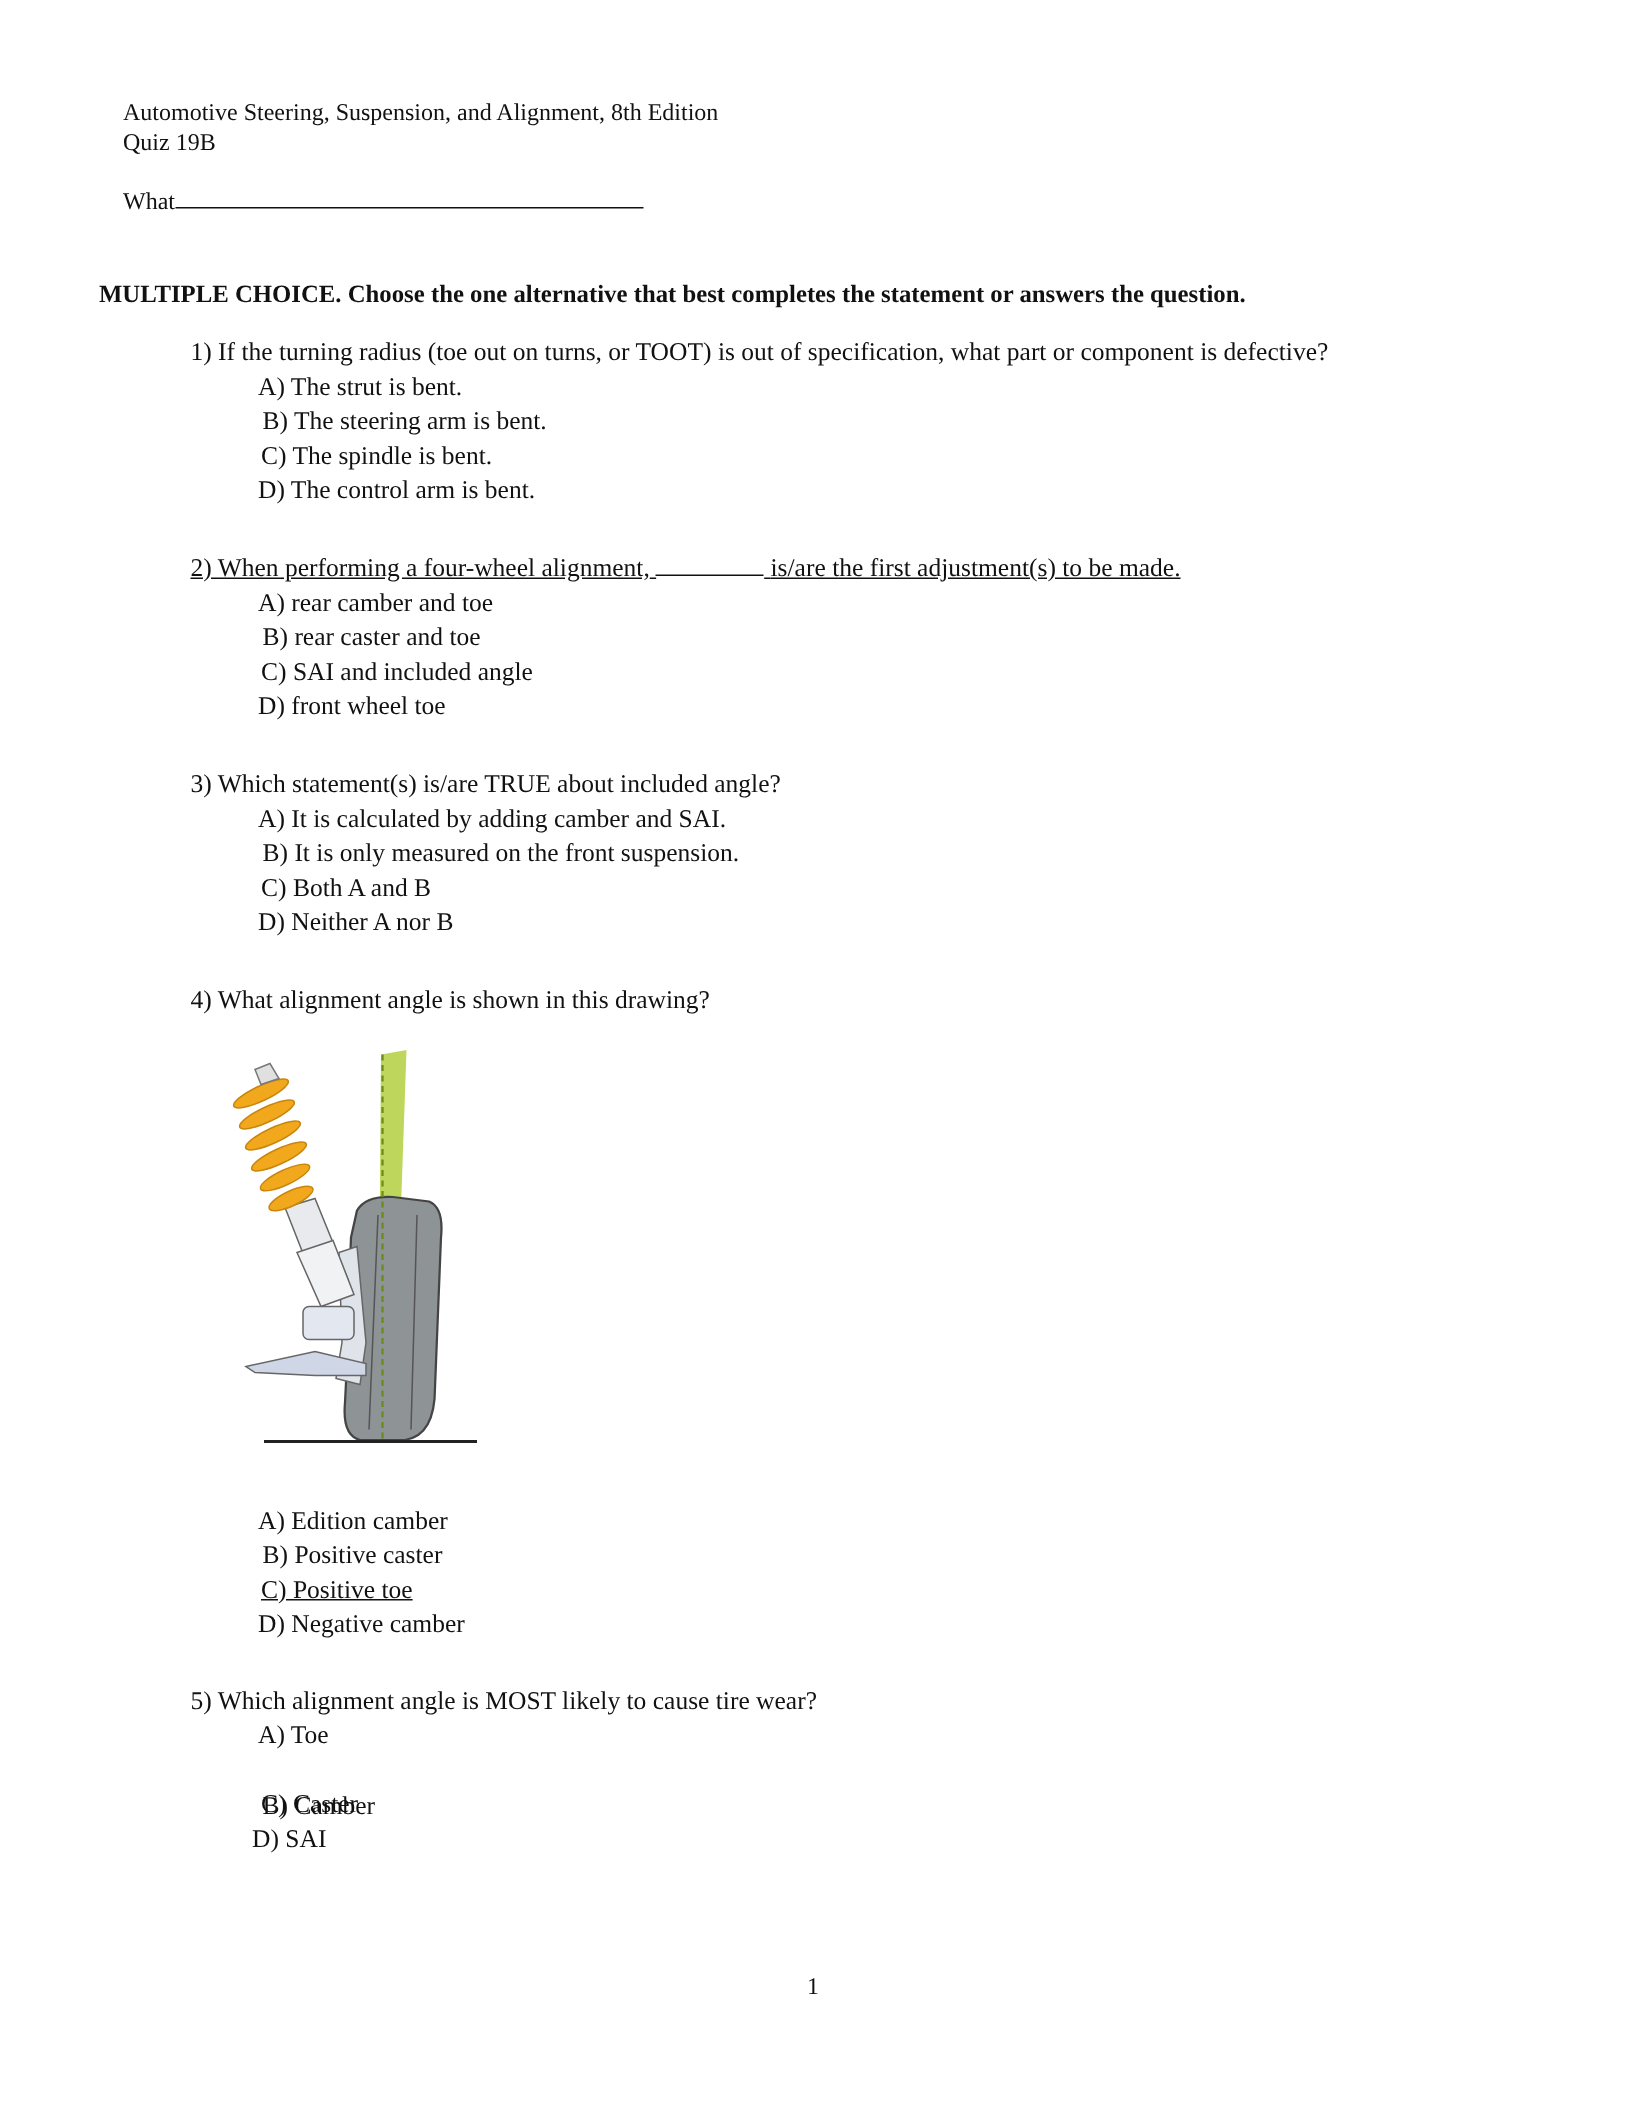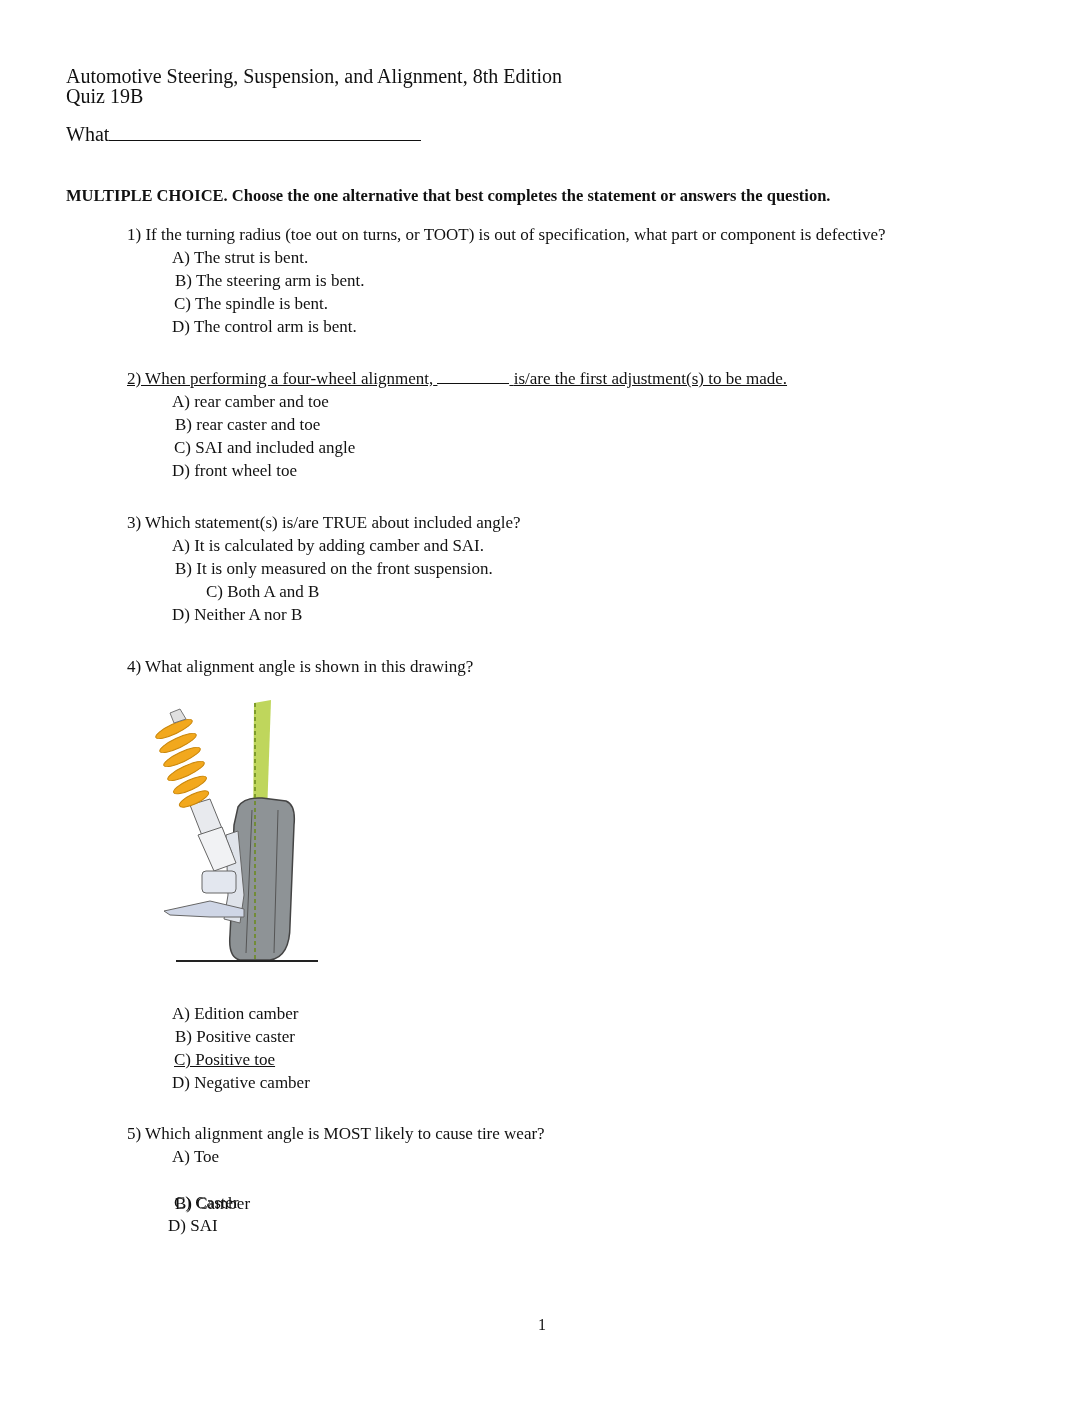--- a/index.html
+++ b/index.html
@@ -1,19 +1,19 @@
 <!DOCTYPE html>
 <html><head>
   <meta charset="utf-8">
   <style>
     html, body { margin: 0; padding: 0; background: #ffffff; }
     body { width: 1088px; height: 1408px; position: relative; overflow: hidden;
            font-family: "Liberation Serif", "DejaVu Serif", serif; color: #111; }
     .abs { position: absolute; white-space: nowrap; }
-    .hdr { left: 66px; font-size: 20px; line-height: 20px; }
+    .hdr { left: 82px; font-size: 16px; line-height: 20px; }
     .name-line { display: inline-block; width: 312px; border-bottom: 1px solid #111; height: 14px; vertical-align: baseline; }
     .instr { left: 66px; top: 186px; font-size: 16.5px; font-weight: bold; }
     .q { left: 127px; font-size: 17px; line-height: 23px; }
     .opt { font-size: 17px; line-height: 23px; }
     .blank { display: inline-block; width: 72px; border-bottom: 1px solid #111; height: 14px; }
     .page-num { left: 538px; top: 1316px; font-size: 16px; }
     .figure { left: 140px; top: 695px; width: 200px; height: 275px; }
   </style>
 </head>
 <body>
@@ -38,21 +38,21 @@
   <span>is/are the first adjustment(s) to be made.</span>
 </div>
 <div class="abs opt" style="left:172px; top:390px;">A) rear camber and toe</div>
 <div class="abs opt" style="left:175px; top:413px;">B) rear caster and toe</div>
 <div class="abs opt" style="left:174px; top:436px;">C) SAI and included angle</div>
 <div class="abs opt" style="left:172px; top:459px;">D) front wheel toe</div>
 
 <div class="abs q" style="top:511px;">3) Which statement(s) is/are TRUE about included angle?</div>
 <div class="abs opt" style="left:172px; top:534px;">A) It is calculated by adding camber and SAI.</div>
 <div class="abs opt" style="left:175px; top:557px;">B) It is only measured on the front suspension.</div>
-<div class="abs opt" style="left:174px; top:580px;margin-left:32px;">C) Both A and B</div>
+<div class="abs opt" style="left:174px; top:580px;">C) Both A and B</div>
 <div class="abs opt" style="left:172px; top:603px;">D) Neither A nor B</div>
 
 <div class="abs q" style="top:655px;">4) What alignment angle is shown in this drawing?</div>
 
 <div class="abs figure">
   <svg width="200" height="275" viewBox="0 0 200 275">
 
     <polygon points="114,8 131,5 122,262 112,262" fill="#b8d24a" opacity="0.9"></polygon>
 
     <path d="M98,112 Q104,102 122,103 L146,106 Q156,110 154,130 L150,230 Q150,262 130,265 L100,265 Q88,262 90,240 L92,200 Q86,190 92,180 L94,130 Z" fill="#8e9396" stroke="#444" stroke-width="1.5"></path>

